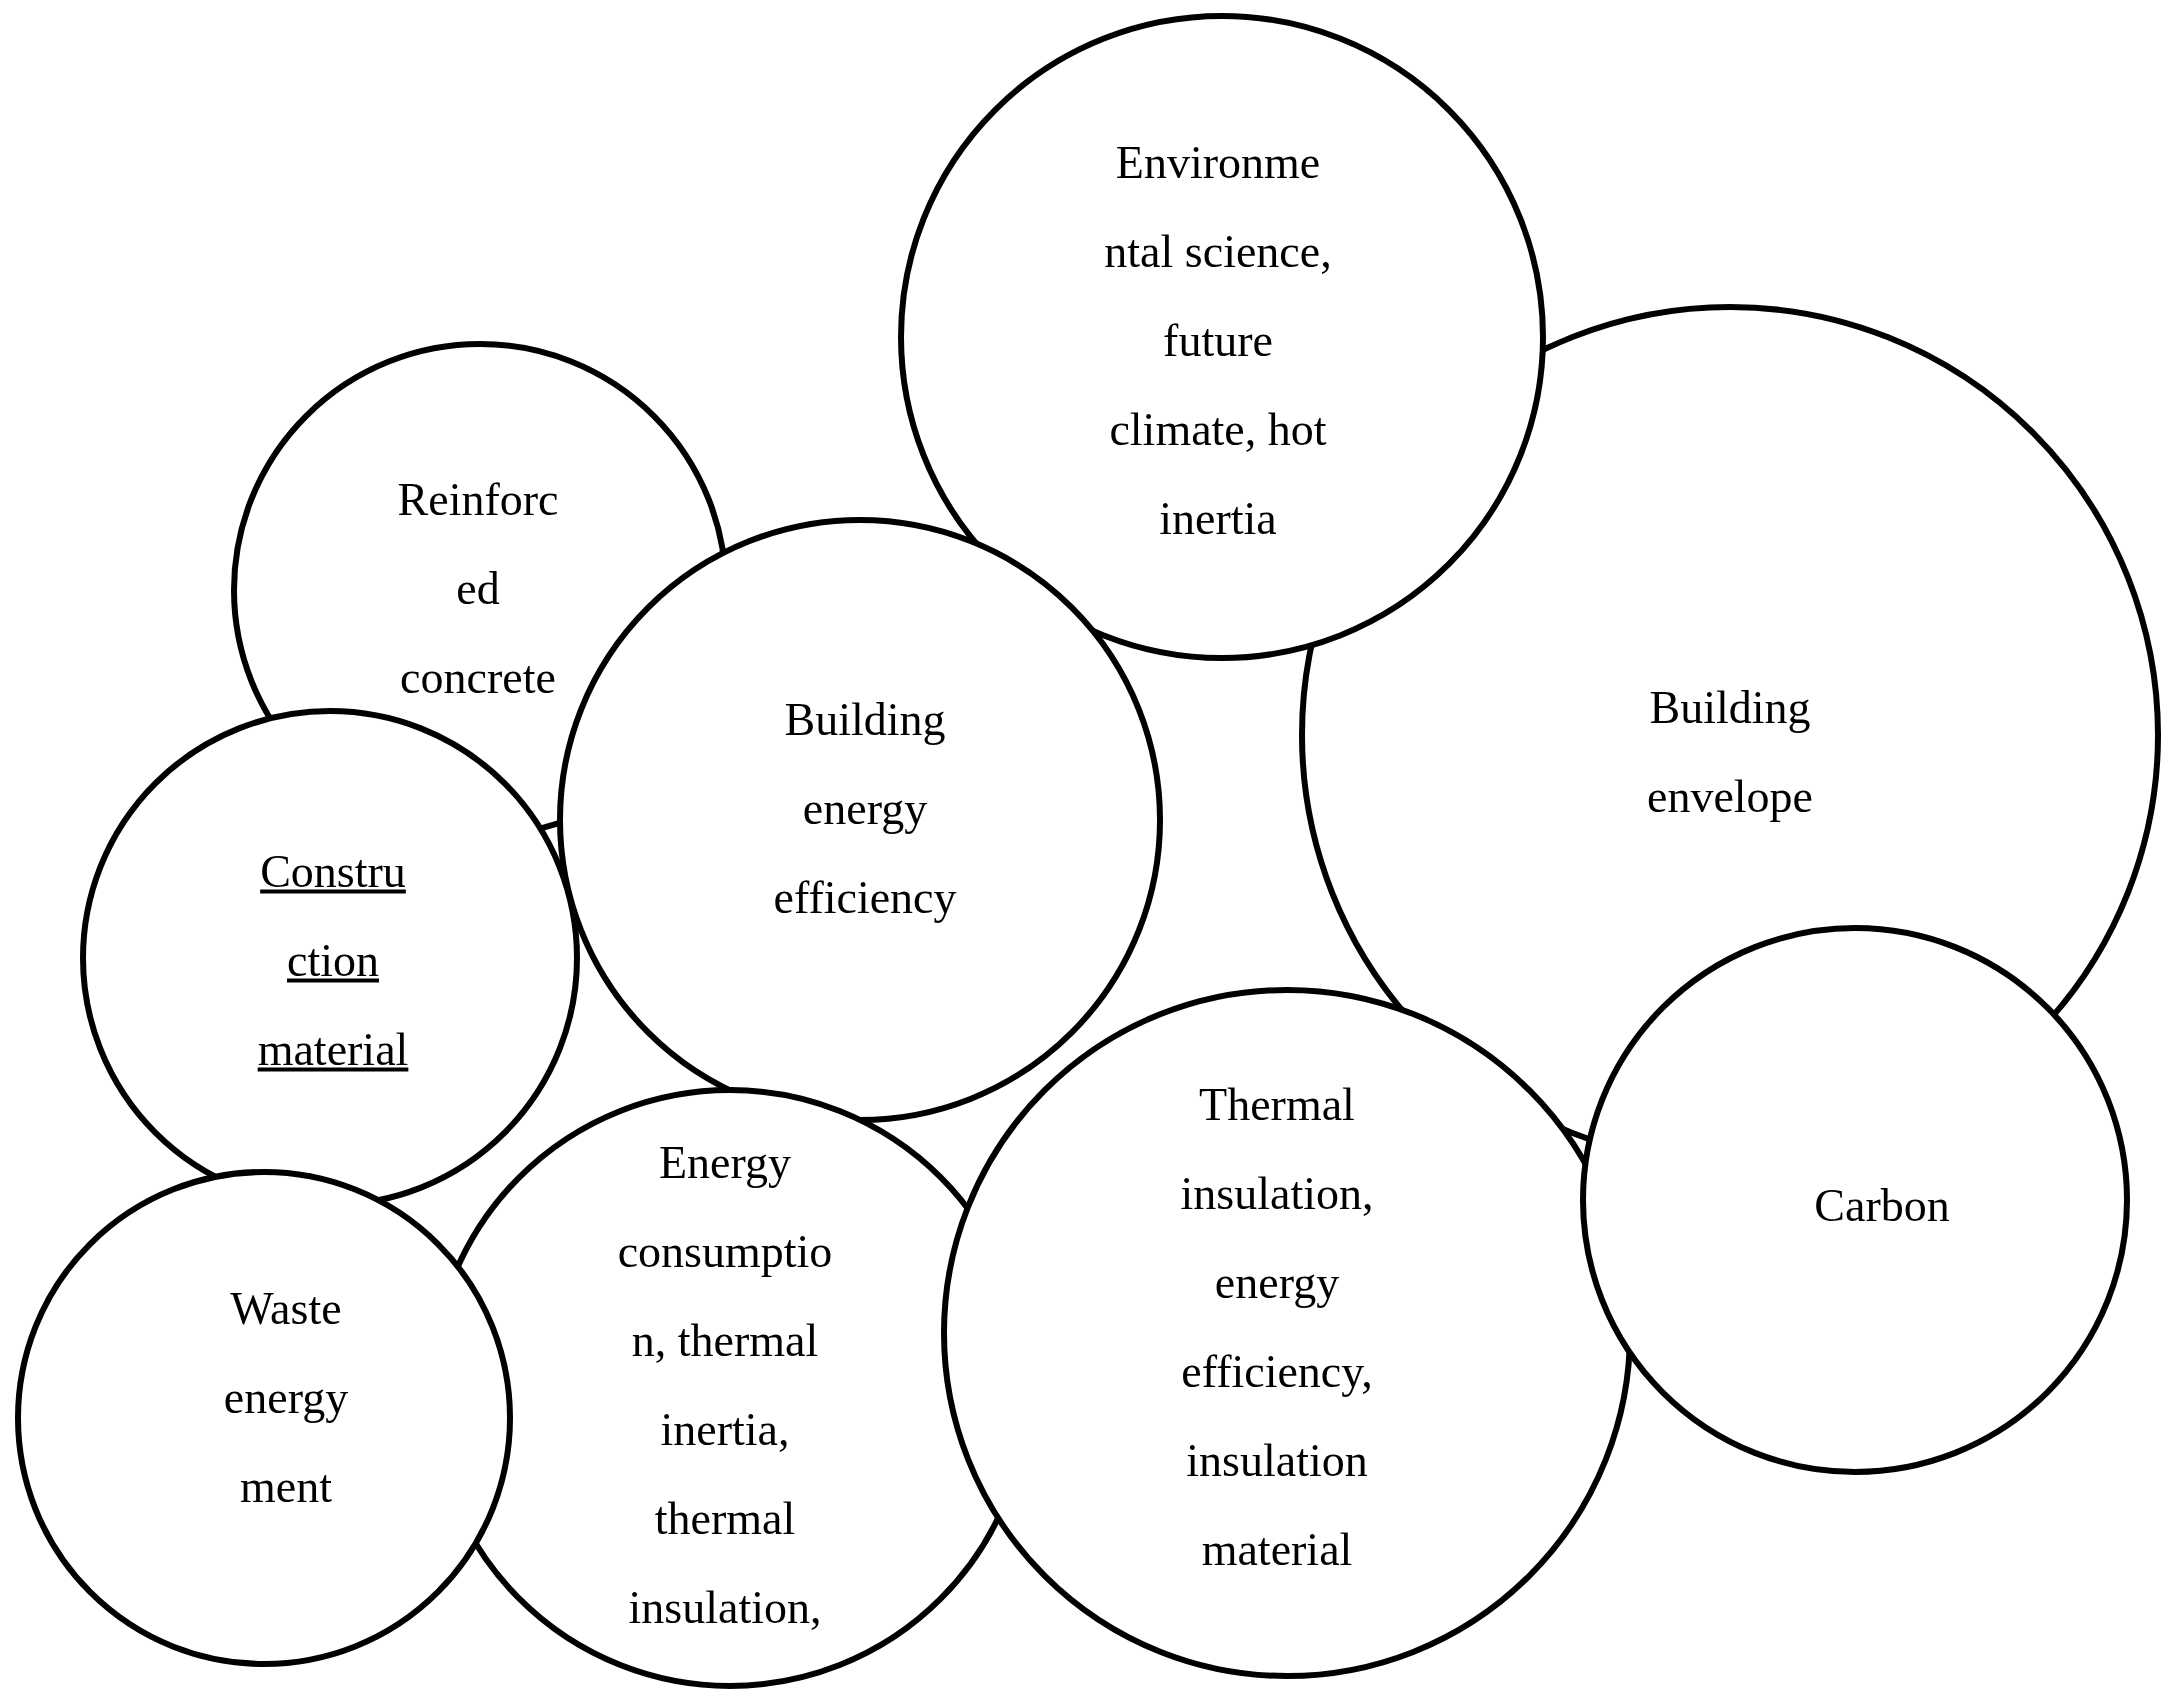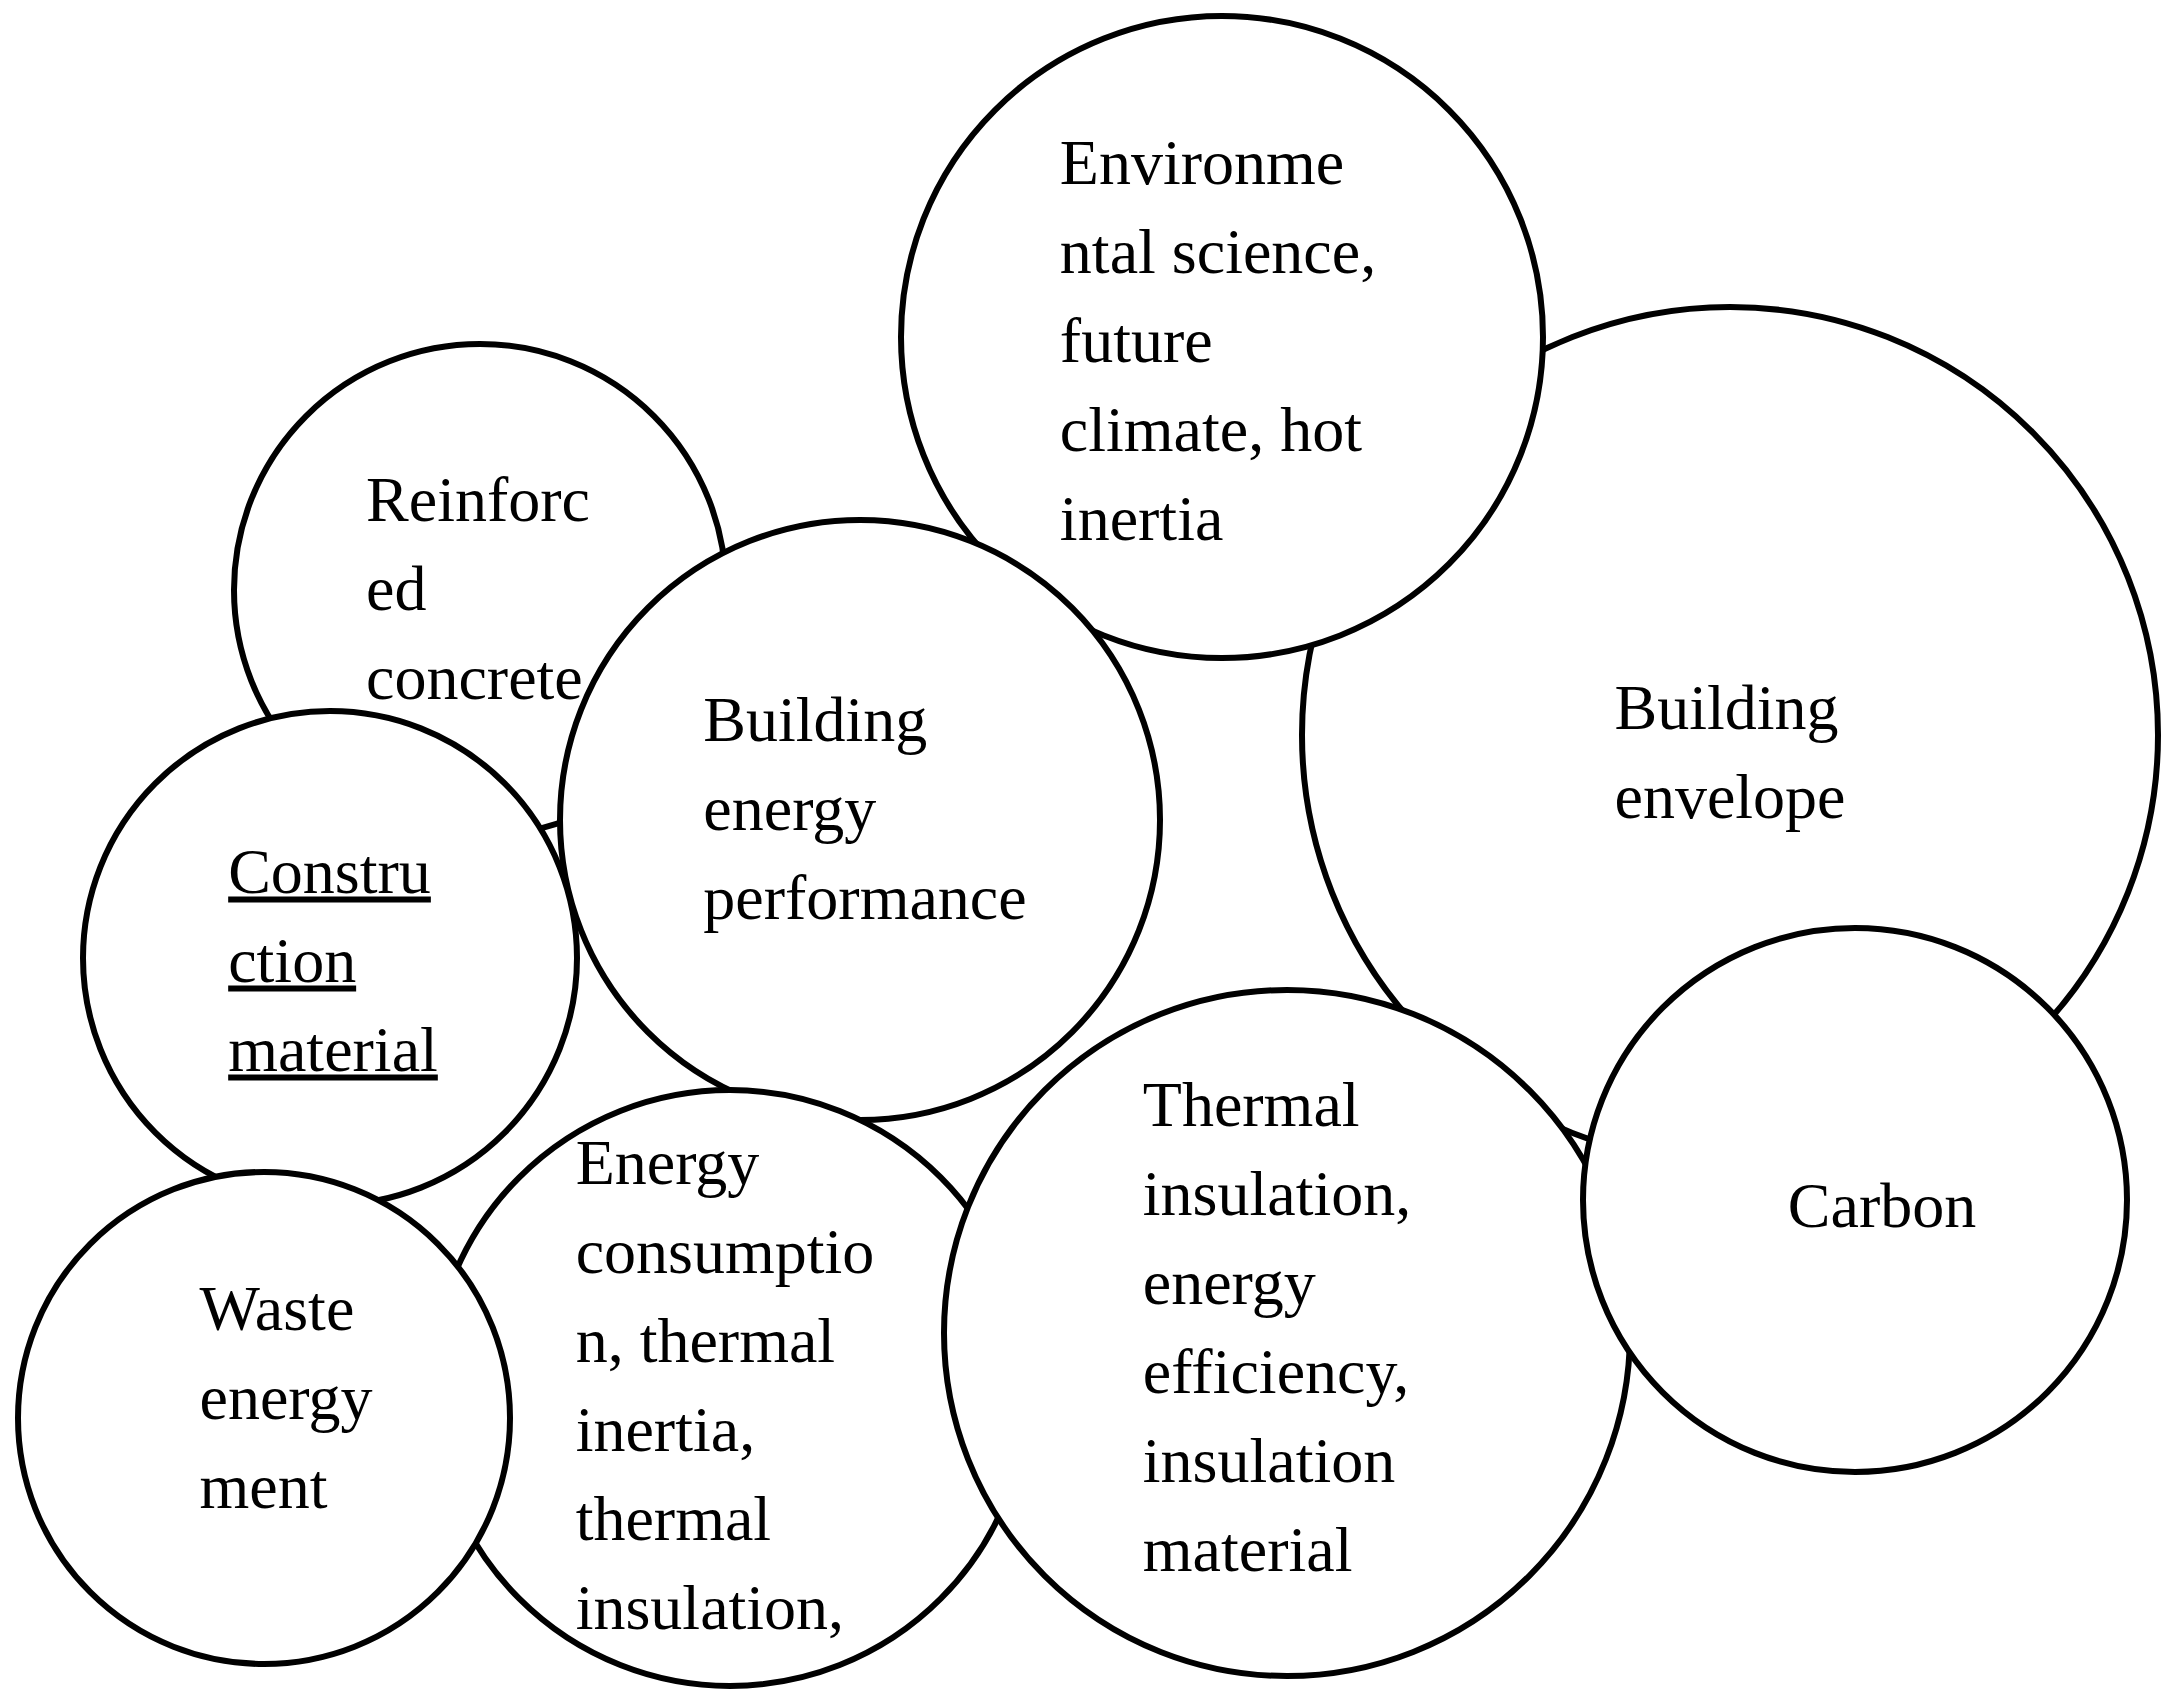--- a/index.html
+++ b/index.html
@@ -22,22 +22,22 @@
     display: block;
   }
   .bubble {
     fill: #ffffff;
     stroke: #000000;
     stroke-width: 6px;
   }
   .label {
     position: absolute;
     transform: translate(-50%, -50%);
-    text-align: left;
-    font-size: 64px;
+    text-align: center;
+    font-size: 46px;
     line-height: 89px;
     color: #000000;
     white-space: nowrap;
     z-index: 2;
   }
   .label .ln {
     display: block;
   }
 </style>
 </head>
@@ -73,21 +73,21 @@
 
   <div class="label" style="left:478px; top:588px;">
     <span class="ln">Reinforc</span>
     <span class="ln">ed</span>
     <span class="ln">concrete</span>
   </div>
 
   <div class="label" style="left:865px; top:808px;">
     <span class="ln">Building</span>
     <span class="ln">energy</span>
-    <span class="ln">performance</span>
+    <span class="ln">efficiency</span>
   </div>
 
   <div class="label" style="left:333px; top:960px;text-decoration:underline;">
     <span class="ln">Constru</span>
     <span class="ln">ction</span>
     <span class="ln">material</span>
   </div>
 
   <div class="label" style="left:725px; top:1385px;">
     <span class="ln">Energy</span>

